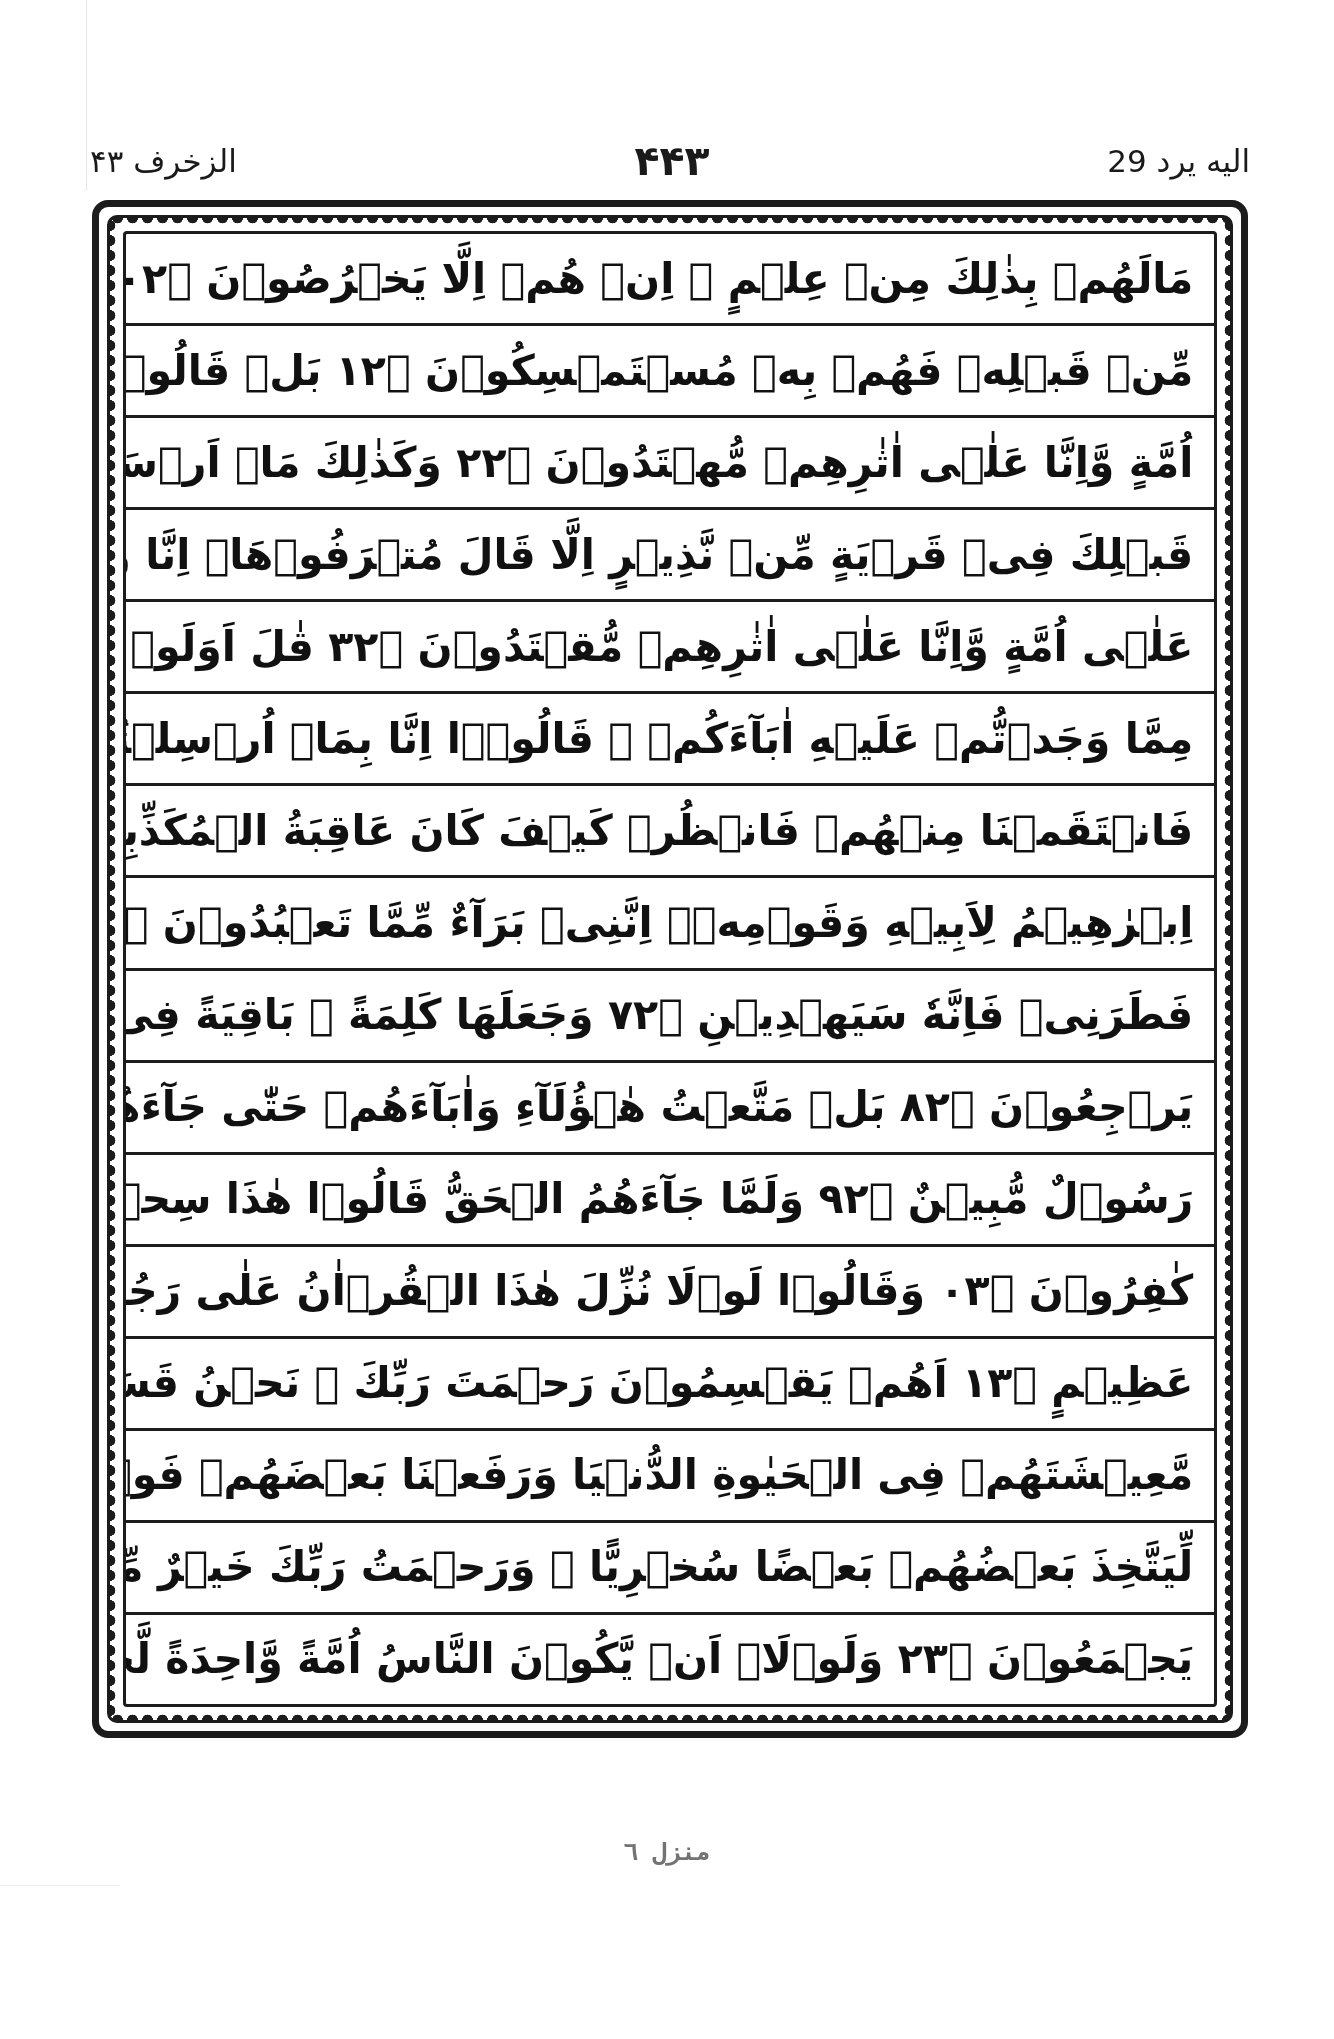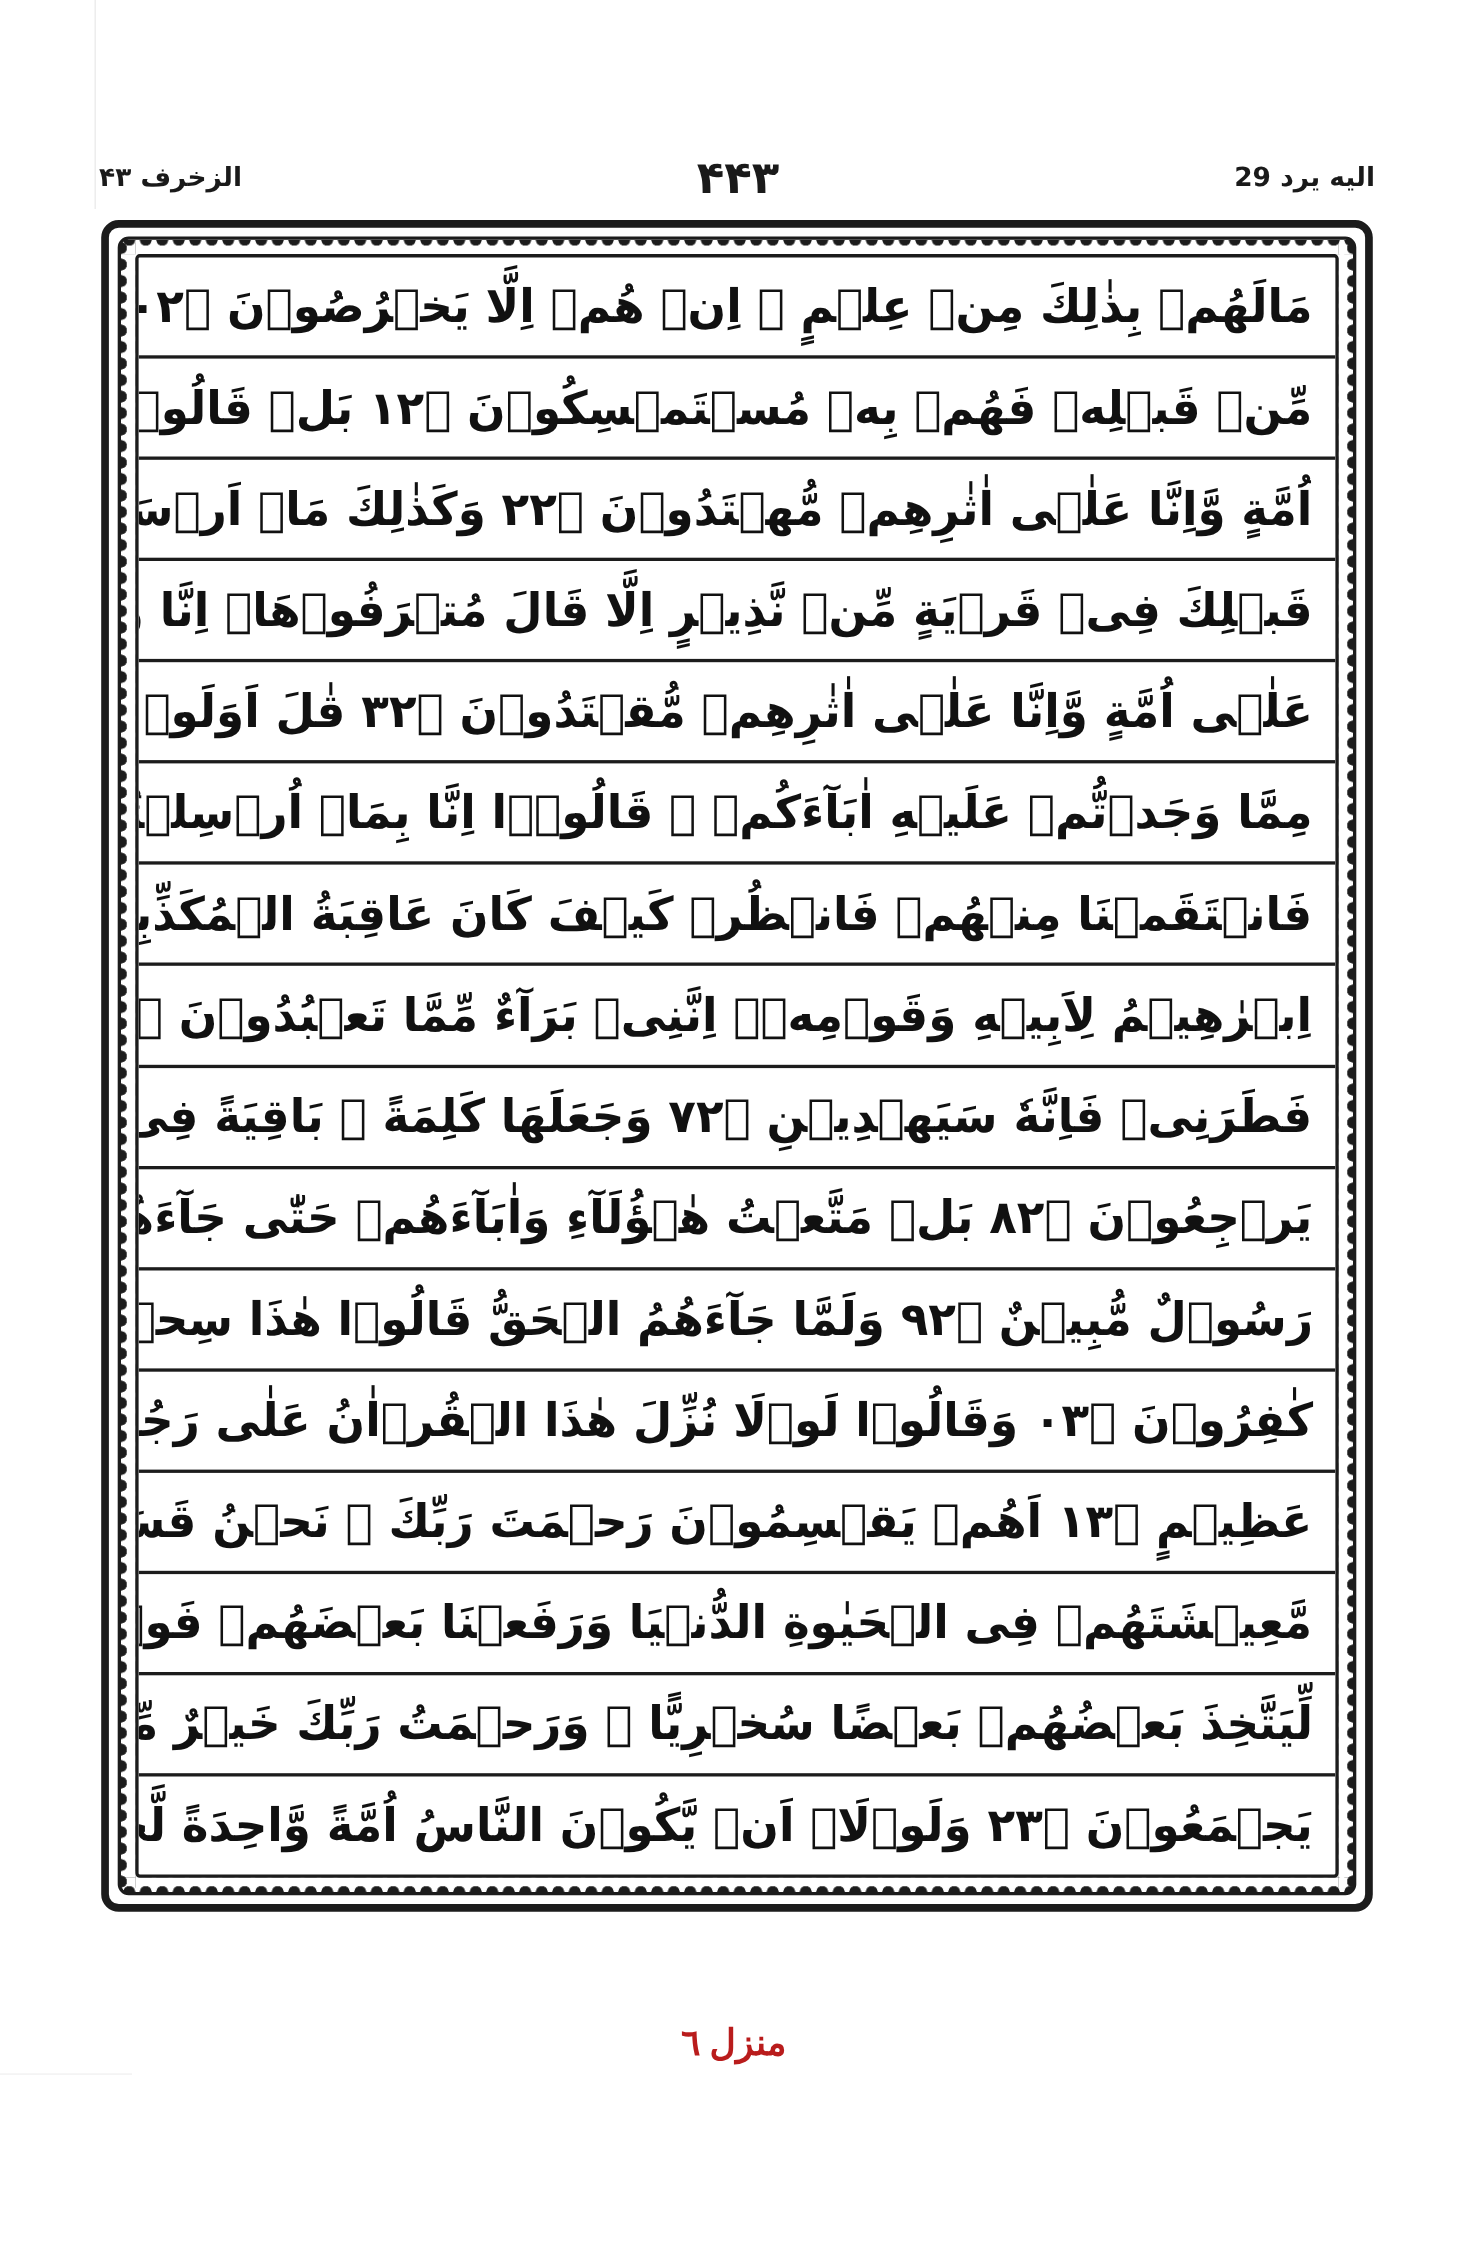--- a/index.html
+++ b/index.html
@@ -49,22 +49,22 @@
     top: 130px;
     width: 1160px;
     height: 62px;
     display: flex;
     align-items: center;
     justify-content: space-between;
     direction: rtl;
   }
   .header-item {
     font-family: "DejaVu Sans", "Liberation Sans", sans-serif;
-    font-size: 24px;
-    font-weight: 700;
+    font-size: 31px;
+    font-weight: 400;
     color: #1a1a1a;
     letter-spacing: 0.5px;
     white-space: nowrap;
     line-height: 1;
   }
   .header-center {
     font-size: 41px;
     font-weight: 600;
     letter-spacing: 3px;
   }
@@ -249,24 +249,24 @@
   
   .footer {
     position: absolute;
     left: 0;
     top: 1842px;
     width: 1334px;
     text-align: center;
     direction: rtl;
   }
   .footer-text {
-    font-family: Liberation Serif, serif;
-    font-size: 33px;
-    font-weight: 600;
-    color: #b91c1c;
+    font-family: Liberation Mono, monospace;
+    font-size: 24px;
+    font-weight: 600;
+    color: #737373;
     line-height: 1;
     letter-spacing: 1px;
   }
 </style>
 </head>
 <body>
 
 <div class="page">
 
   <div class="scan-edge-left"></div>

